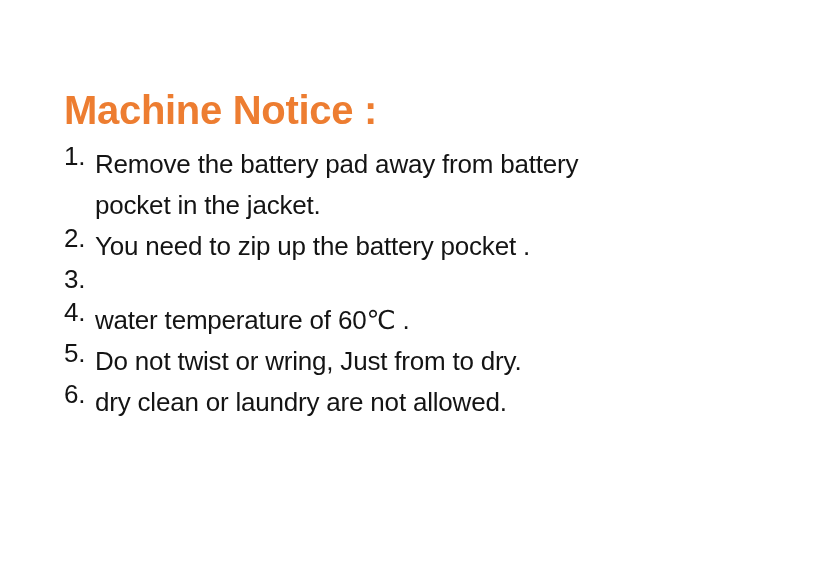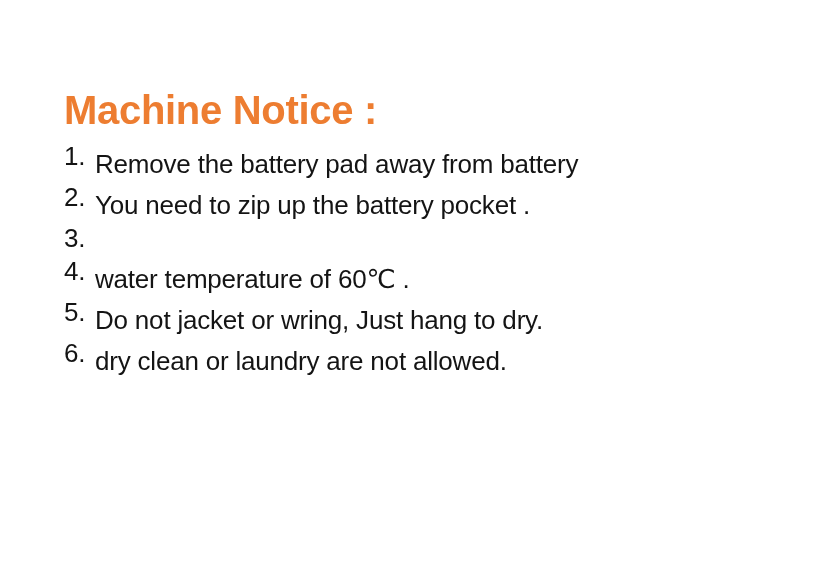--- a/index.html
+++ b/index.html
@@ -56,20 +56,21 @@
 <div class="page" style="background: rgb(255, 255, 255);">
 
   <h1 class="heading" style="color: rgb(237, 125, 49);">Machine Notice :</h1>
 
   <div class="notice-list" style="color: rgb(20, 20, 20);">
 
     <div class="item">
       <span class="num">1.</span>
       <span class="text">
         <span class="line">Remove the battery pad away from battery</span>
+        <span class="line">pocket in the jacket.</span>
       </span>
     </div>
 
     <div class="item">
       <span class="num">2.</span>
       <span class="text">
         <span class="line">You need to zip up the battery pocket .</span>
       </span>
     </div>
 
@@ -82,21 +83,21 @@
     <div class="item">
       <span class="num">4.</span>
       <span class="text">
         <span class="line">water temperature of 60℃ .</span>
       </span>
     </div>
 
     <div class="item">
       <span class="num">5.</span>
       <span class="text">
-        <span class="line">Do not jacket or wring, Just hang to dry.</span>
+        <span class="line">Do not twist or wring, Just from to dry.</span>
       </span>
     </div>
 
     <div class="item">
       <span class="num">6.</span>
       <span class="text">
         <span class="line">dry clean or laundry are not allowed.</span>
       </span>
     </div>
 

